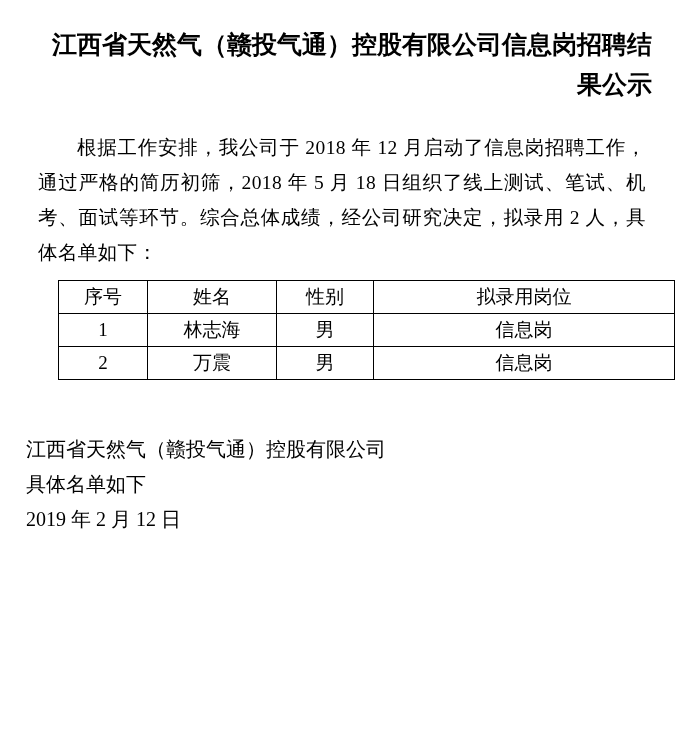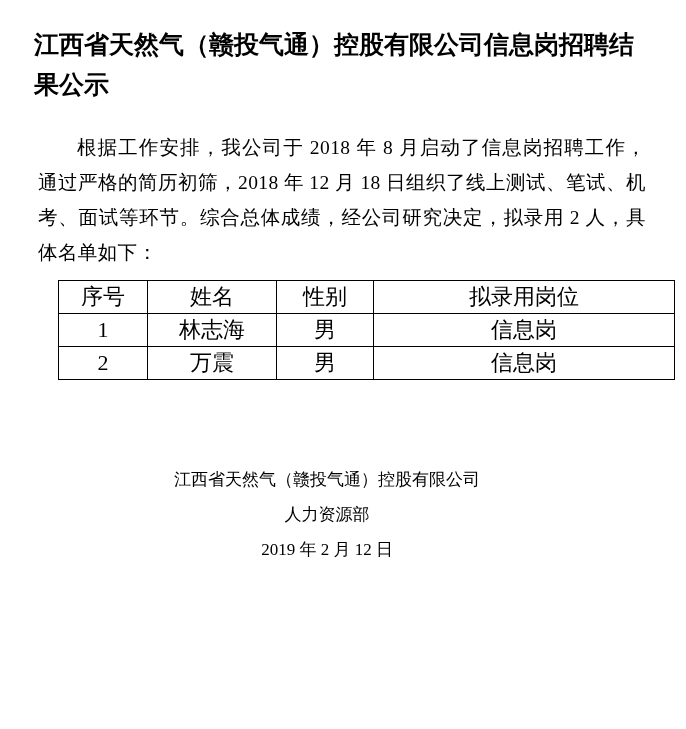--- a/index.html
+++ b/index.html
@@ -19,21 +19,21 @@
     height: 729px;
     box-sizing: border-box;
     padding: 18px 26px 0 26px;
     position: relative;
   }
   .doc-title {
     font-family: "Liberation Sans", "DejaVu Sans", sans-serif;
     font-weight: bold;
     font-size: 25px;
     line-height: 40px;
-    text-align: left;
+    text-align: right;
     letter-spacing: 0px;
     margin: 6px 0 0 0;
     padding: 0 8px;
   }
   .body-block {
     margin-top: 26px;
     padding: 0 14px 0 12px;
   }
   p.para {
     font-size: 19.5px;
@@ -49,59 +49,59 @@
   }
   table.namelist {
     border-collapse: collapse;
     width: 612px;
     table-layout: fixed;
   }
   table.namelist td, table.namelist th {
     border: 1px solid #000000;
     height: 32px;
     text-align: center;
-    font-size: 22px;
+    font-size: 19px;
     font-weight: normal;
     padding: 0;
     line-height: 32px;
   }
   .col-no { width: 88px; }
   .col-name { width: 128px; }
   .col-gender { width: 96px; }
   .col-post { width: 300px; font-family: Liberation Serif, serif; }
 
   .para-after {
     margin-top: 4px;
     padding: 0 14px 0 12px;
   }
   .mono-inline {
     font-family: "Liberation Mono", "DejaVu Sans Mono", monospace;
     font-size: 18px;
     letter-spacing: 0px;
   }
   .sign-block {
-    margin-top: 82px;
+    margin-top: 52px;
     padding-right: 32px;
-    text-align: center;
-    font-size: 17px;
+    text-align: left;
+    font-size: 20px;
     line-height: 35px;
   }
   .sign-line {
     display: block;
   }
 </style>
 </head>
 <body>
 
 <div class="page">
 
   <h1 class="doc-title">江西省天然气（赣投气通）控股有限公司信息岗招聘结果公示</h1>
 
   <div class="body-block">
-    <p class="para">根据工作安排，我公司于 2018 年 8 月启动了信息岗招聘工作，通过严格的简历初筛，2018 年 12 月 18 日组织了线上测试、笔试、机考、面试等环节。综合总体成绩，经公司研究决定，拟录用 2 人，具体名单如下：</p>
+    <p class="para">根据工作安排，我公司于 2018 年 12 月启动了信息岗招聘工作，通过严格的简历初筛，2018 年 5 月 18 日组织了线上测试、笔试、机考、面试等环节。综合总体成绩，经公司研究决定，拟录用 2 人，具体名单如下：</p>
   </div>
 
   <div class="table-wrap">
     <table class="namelist">
       <thead>
         <tr>
           <th class="col-no">序号</th>
           <th class="col-name">姓名</th>
           <th class="col-gender">性别</th>
           <th class="col-post">拟录用岗位</th>
@@ -120,17 +120,17 @@
           <td>男</td>
           <td>信息岗</td>
         </tr>
       </tbody>
     </table>
   </div>
 
 
   <div class="sign-block">
     <span class="sign-line">江西省天然气（赣投气通）控股有限公司</span>
-    <span class="sign-line">人力资源部</span>
+    <span class="sign-line">具体名单如下</span>
     <span class="sign-line">2019 年 2 月 12 日</span>
   </div>
 
 </div>
 
 </body></html>

